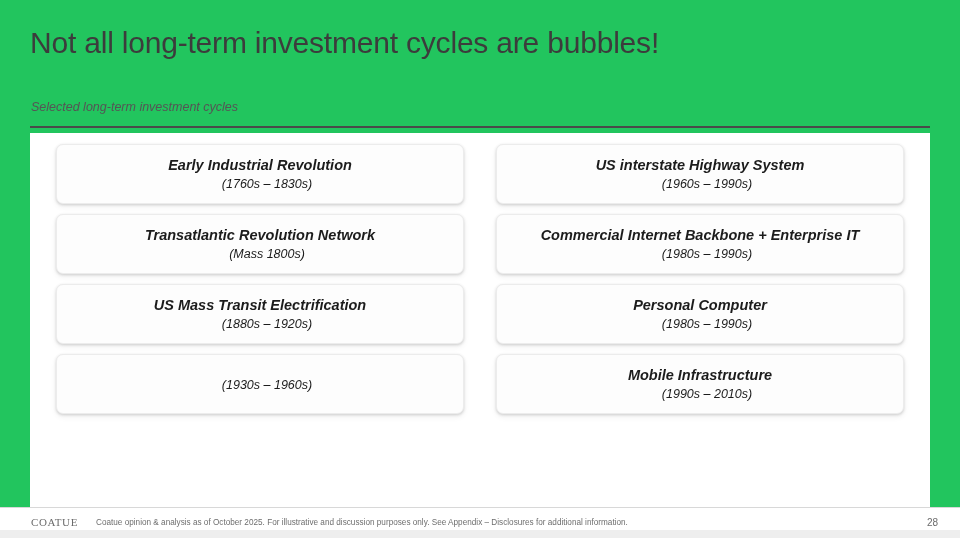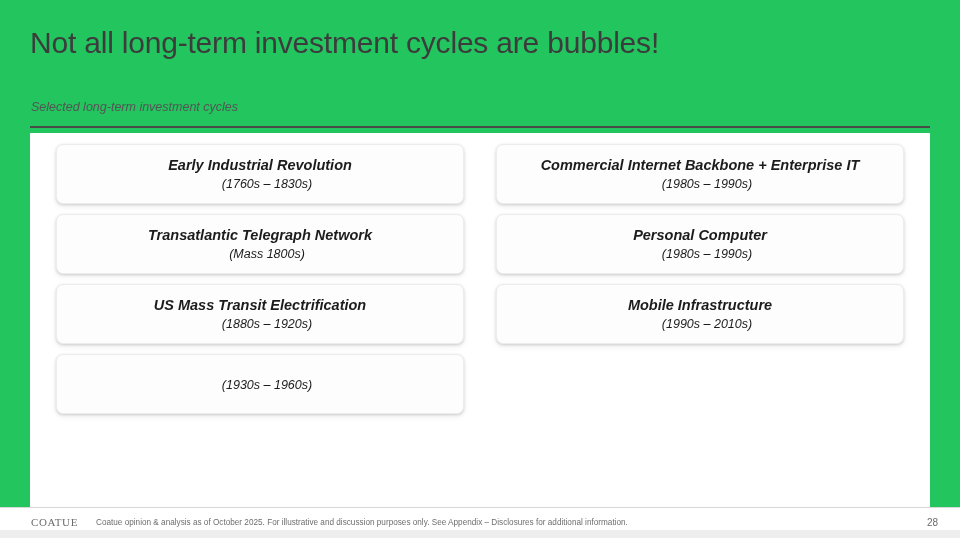--- a/index.html
+++ b/index.html
@@ -153,33 +153,37 @@
 
   <div class="panel">
     <div class="cols">
 
       <div class="col">
         <div class="card">
           <div class="card-title">Early Industrial Revolution</div>
           <div class="card-years">(1760s – 1830s)</div>
         </div>
         <div class="card">
-          <div class="card-title">Transatlantic Telegraph Network</div>
+          <div class="card-title">Transatlantic Revolution Network</div>
           <div class="card-years">(Mass 1800s)</div>
         </div>
         <div class="card">
           <div class="card-title">US Mass Transit Electrification</div>
           <div class="card-years">(1880s – 1920s)</div>
         </div>
         <div class="card">
           <div class="card-years">(1930s – 1960s)</div>
         </div>
       </div>
 
       <div class="col">
+        <div class="card">
+          <div class="card-title">US interstate Highway System</div>
+          <div class="card-years">(1960s – 1990s)</div>
+        </div>
         <div class="card">
           <div class="card-title">Commercial Internet Backbone + Enterprise IT</div>
           <div class="card-years">(1980s – 1990s)</div>
         </div>
         <div class="card">
           <div class="card-title">Personal Computer</div>
           <div class="card-years">(1980s – 1990s)</div>
         </div>
         <div class="card">
           <div class="card-title">Mobile Infrastructure</div>

